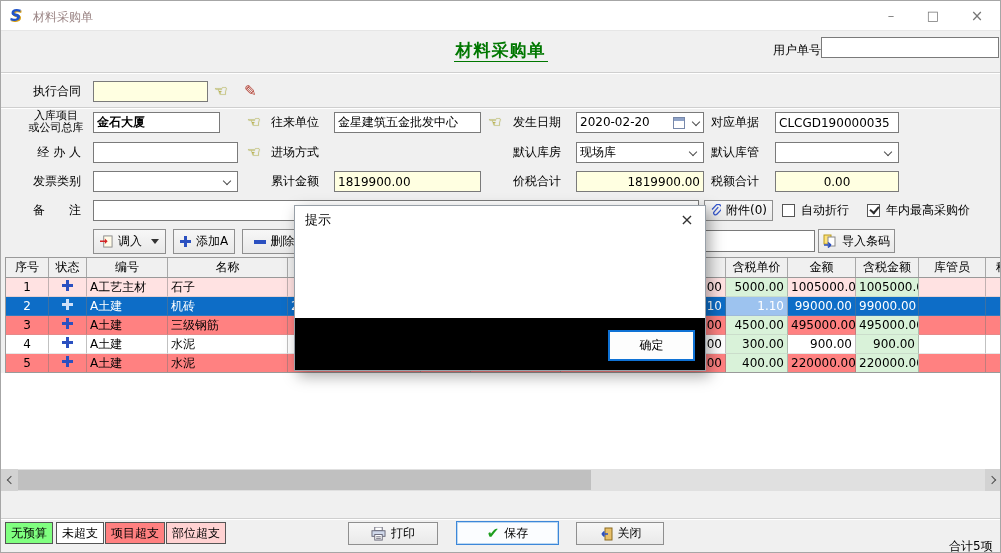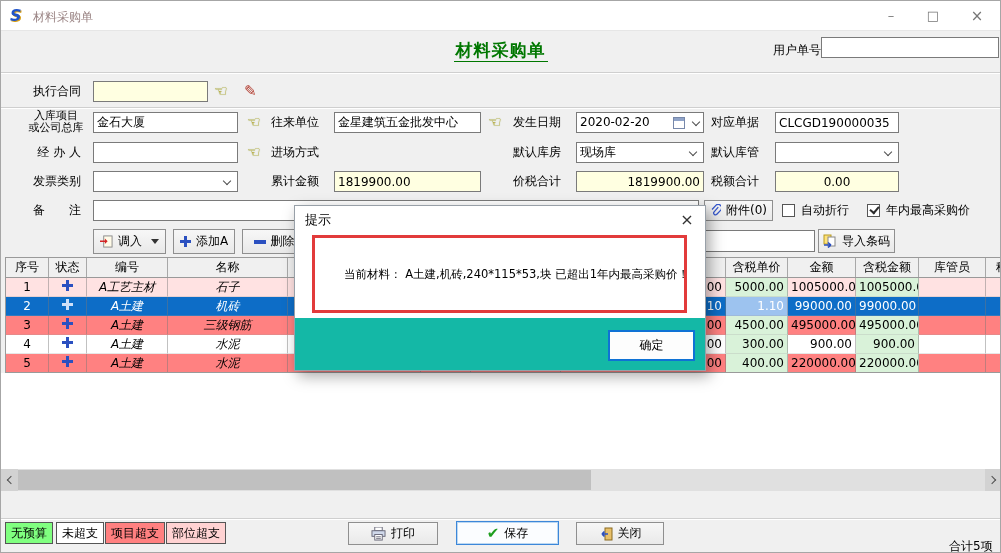--- a/index.html
+++ b/index.html
@@ -48,21 +48,21 @@
   .plusicon::after { content:""; position:absolute; left:0; top:4px; width:11px; height:3px; background:#2b50c0; }
   .minusicon { display:inline-block; width:12px; height:4px; background:#2b50c0; }
   .ddarrow { display:inline-block; width:0; height:0; border-left:4px solid transparent; border-right:4px solid transparent; border-top:5px solid #333; margin-left:4px; }
 
   
   .grid { position:absolute; left:4px; top:256px; width:997px; height:116px; overflow:hidden; border:1px solid #9a9a9a; border-right:none; background:#b91c1c; }
   .thead { display:flex; height:20px; background:#f0f0f0; border-bottom:1px solid #999; }
   .th { flex:none; height:19px; line-height:19px; text-align:center; border-right:1px solid #a8a8a8; font-size:12px; overflow:hidden; white-space:nowrap; }
   .trow { display:flex; height:19px; }
   .td { flex:none; height:19px; line-height:19px; padding:0 3px; border-right:1px solid rgba(120,120,120,.45); border-bottom:1px solid rgba(160,160,160,.25); font-size:12px; overflow:hidden; white-space:nowrap; }
-  .ac { text-align:center; } .al { text-align:center;font-style:italic; } .ar { text-align:right; }
+  .ac { text-align:center; } .al { text-align:left; } .ar { text-align:right; }
   .r-pink  { background:#ffe2e2; }
   .r-red   { background:#ff8181; }
   .r-white { background:#ffffff; }
   .r-sel   { background:#0d6dc7; color:#fff; }
   .td.green { background:#d9f2d9; }
   .td.edit  { background:#9dc3ef; color:#fff; }
   .r-sel .plusicon::before, .r-sel .plusicon::after { background:#cfe0f8; }
 
   .whitearea { position:absolute; left:0; top:372px; width:1001px; height:96px; background:#fff; }
 
@@ -81,21 +81,21 @@
   .checkglyph::after { content:"✔"; }
   .save { border:1px solid #3c87d9 !important; box-shadow:inset 0 0 0 1px #bcd8f2; background:#fbfdff !important; }
   .totalcount { position:absolute; left:948px; top:537px; font-size:12px; }
 
   
   .dialog { position:absolute; left:293px; top:204px; width:412px; height:166px; background:#fff; border:1px solid #98a0a8; box-shadow:4px 5px 14px rgba(0,0,0,.35); z-index:60; }
   .dlg-title { position:absolute; left:0; top:0; width:100%; height:28px; line-height:28px; padding-left:10px; font-size:13px; background:#fff; }
   .dlg-close { position:absolute; right:6px; top:2px; width:24px; height:24px; text-align:center; line-height:24px; font-size:16px; color:#333; cursor:pointer; }
   .dlg-redbox { position:absolute; left:17px; top:29px; width:375px; height:78px; border:3px solid #e23b3b; background:#fff; display:flex; align-items:center; gap:13px; padding-left:16px; overflow:hidden; }
   .dlg-msg { font-size:11.5px; white-space:nowrap; }
-  .dlg-foot { position:absolute; left:0; bottom:0; width:100%; height:52px; background:#14b8a6; }
+  .dlg-foot { position:absolute; left:0; bottom:0; width:100%; height:52px; background:#000000; }
   .dlg-ok { position:absolute; right:10px; bottom:9px; width:87px; height:31px; background:#fdfdfd; border:2px solid #0f72d5; font-size:12px; text-align:center; line-height:27px; cursor:pointer; }
 </style>
 </head>
 <body>
 
 <div class="window">
 
   <div class="titlebar">
     <span class="appicon">S</span>
     <span class="wtitle">材料采购单</span>
@@ -111,21 +111,21 @@
 
   <span class="flabel" style="left:4px;top:80px;width:76px">执行合同</span>
   <input class="inp ylw" style="left: 92px; top: 80px; width: 115px;" value="">
   <span class="hand" style="left:213px;top:80px"></span>
   <span class="pencil" style="left:243px;top:80px"></span>
   <div class="hline" style="top:106px"></div>
 
   <span class="flabel2" style="left:20px;top:109px;width:70px">
     <span>入库项目</span><br><span>或公司总库</span>
   </span>
-  <input class="inp" style="left: 92px; top: 111px; width: 145px;" value="金石大厦">
+  <input class="inp" style="left: 92px; top: 111px; width: 127px; font-weight: bold;" value="金石大厦">
   <span class="hand" style="left:246px;top:111px"></span>
   <span class="flabel" style="left:266px;top:111px;width:52px">往来单位</span>
   <input class="inp" style="left: 333px; top: 111px; width: 147px;" value="金星建筑五金批发中心">
   <span class="hand" style="left:487px;top:111px"></span>
   <span class="flabel" style="left:508px;top:111px;width:52px">发生日期</span>
   <div class="datefield" style="left:575px;top:111px;width:128px">
     <span>2020-02-20</span>
     <span class="cal"></span>
     <span class="chev"></span>
   </div>
@@ -327,26 +327,18 @@
         <rect x="6" y="1" width="7" height="12" fill="#e8c06a" stroke="#8a6a20"></rect>
         <path d="M9 7 L3 7 M3 7 L5.5 4.5 M3 7 L5.5 9.5" stroke="#2b50c0" stroke-width="1.7" fill="none"></path>
       </svg>
     <span>关闭</span>
   </div>
   <span class="totalcount">合计5项</span>
 
   <div class="dialog">
     <div class="dlg-title">提示</div>
     <span class="dlg-close">×</span>
-    <div class="dlg-redbox">
-      <svg width="38" height="34" viewBox="0 0 40 36">
-        <path d="M20 2 L38 34 L2 34 Z" fill="#ffd117" stroke="#e0a800" stroke-width="1.5"></path>
-        <rect x="18.4" y="12" width="3.2" height="12" fill="#1a1a1a"></rect>
-        <rect x="18.4" y="27" width="3.2" height="4" fill="#1a1a1a"></rect>
-      </svg>
-      <span class="dlg-msg">当前材料： A土建,机砖,240*115*53,块 已超出1年内最高采购价！</span>
-    </div>
     <div class="dlg-foot">
       <div class="dlg-ok">确定</div>
     </div>
   </div>
 
 </div>
 
 </body></html>

